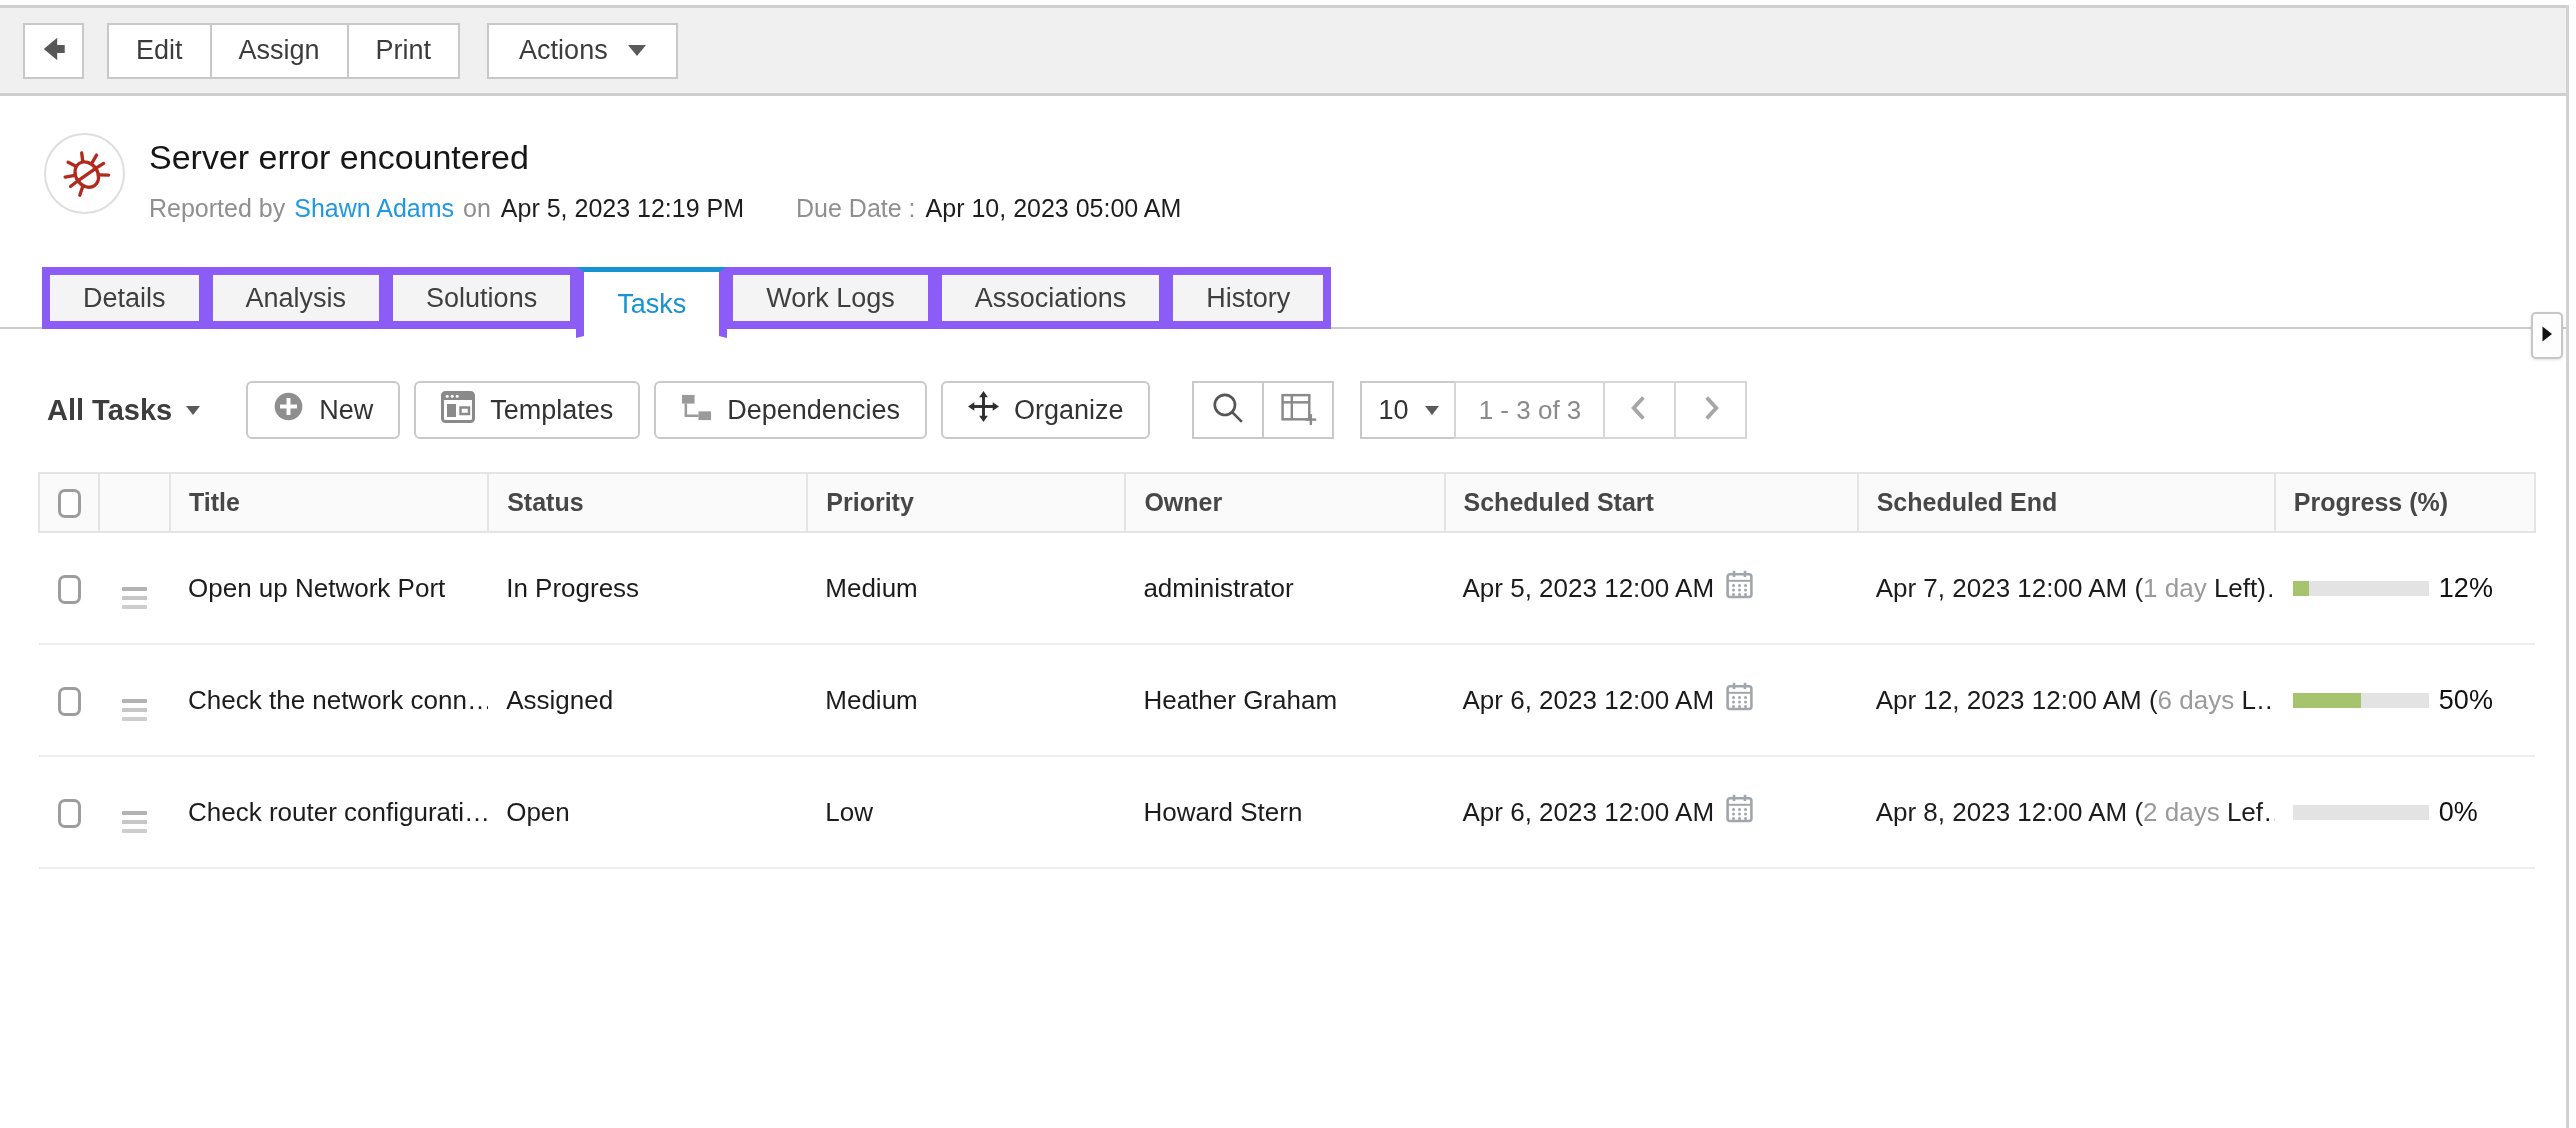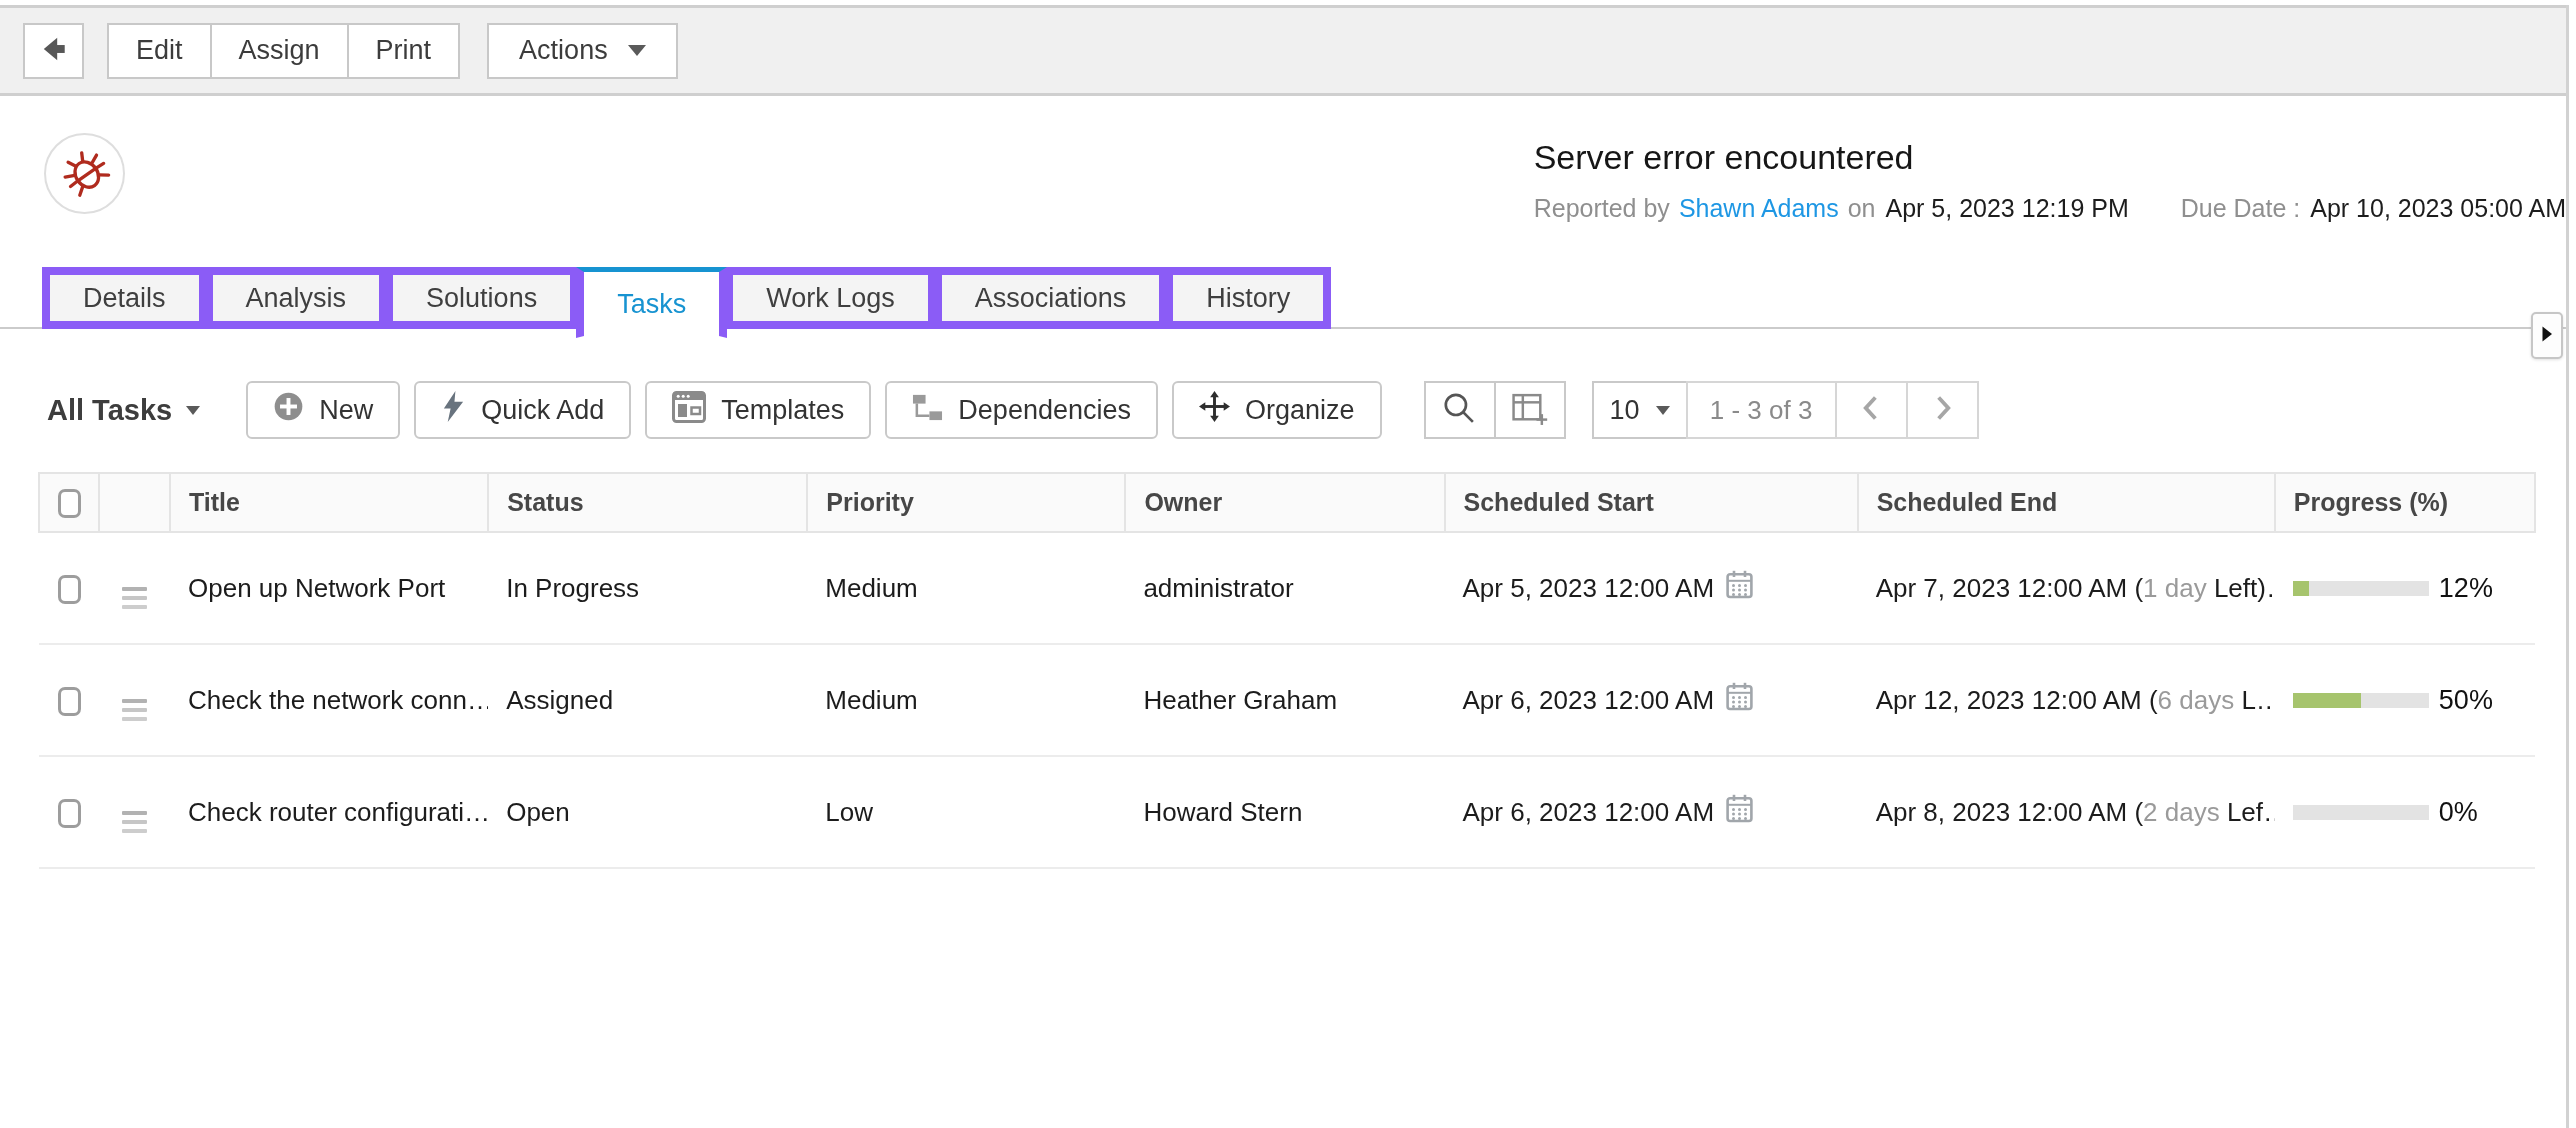--- a/index.html
+++ b/index.html
@@ -24,21 +24,21 @@
   .btn-group { display:flex; height:56px; }
   .btn-group .g-btn {
     padding:0 27px; border:2px solid #c8c8c8; margin-left:-2px; background:#fff;
     font-size:27px; color:#3c3c3c; display:flex; align-items:center; cursor:pointer;
   }
   .actions-btn { margin-left:27px; padding:0 30px; gap:20px; font-size:27px; color:#3c3c3c; }
   .caret { width:0; height:0; border-left:9px solid transparent; border-right:9px solid transparent; border-top:11px solid #5a5a5a; }
   .caret.sm { border-left-width:7px; border-right-width:7px; border-top-width:9px; }
 
   
-  .ticket-head { display:flex; padding:37px 0 0 44px; gap:24px;justify-content:space-between; }
+  .ticket-head { display:flex; padding:37px 0 0 44px; gap:24px; }
   .bug-circle {
     width:81px; height:81px; border-radius:50%; border:2px solid #dedede;
     background:#fff; display:flex; align-items:center; justify-content:center; flex:none;
   }
   .ticket-title { font-size:34px; font-weight:500; color:#161616; margin-top:5px; }
   .ticket-meta { margin-top:17px; font-size:25px; display:flex; align-items:baseline; }
   .ticket-meta .gray { color:#8f8f8f; }
   .ticket-meta .link { color:#1e97e4; margin:0 9px; cursor:pointer; }
   .ticket-meta .val  { color:#1d1d1d; font-weight:500; margin-left:10px; }
   .due-label { margin-left:52px; }
@@ -215,28 +215,20 @@
       <span>
         <svg width="31" height="31" viewBox="0 0 30 30">
             <circle cx="15" cy="15" r="13.4" fill="#8e8e8e"></circle>
             <rect x="13.1" y="6.8" width="3.8" height="16.4" fill="#fff"></rect>
             <rect x="6.8" y="13.1" width="16.4" height="3.8" fill="#fff"></rect>
           </svg>
       </span>
       <span>New</span>
     </div>
 
-    <div class="tbtn">
-      <span>
-        <svg width="25" height="33" viewBox="0 0 26 34">
-            <path d="M15 1 L3 19 H10 L7 33 L23 12 H14 Z" fill="#68737e"></path>
-          </svg>
-      </span>
-      <span>Quick Add</span>
-    </div>
 
     <div class="tbtn">
       <span>
         <svg width="34" height="32" viewBox="0 0 34 32">
           <rect x="1.5" y="1.5" width="31" height="29" rx="3" fill="none" stroke="#8a8a8a" stroke-width="3"></rect>
           <rect x="1.5" y="1.5" width="31" height="7.5" fill="#8a8a8a"></rect>
           <circle cx="6.2" cy="5.2" r="1.5" fill="#fff"></circle>
             <circle cx="11.2" cy="5.2" r="1.5" fill="#fff"></circle>
             <circle cx="16.2" cy="5.2" r="1.5" fill="#fff"></circle>
           <rect x="6" y="13" width="9" height="13" fill="#8a8a8a"></rect>

